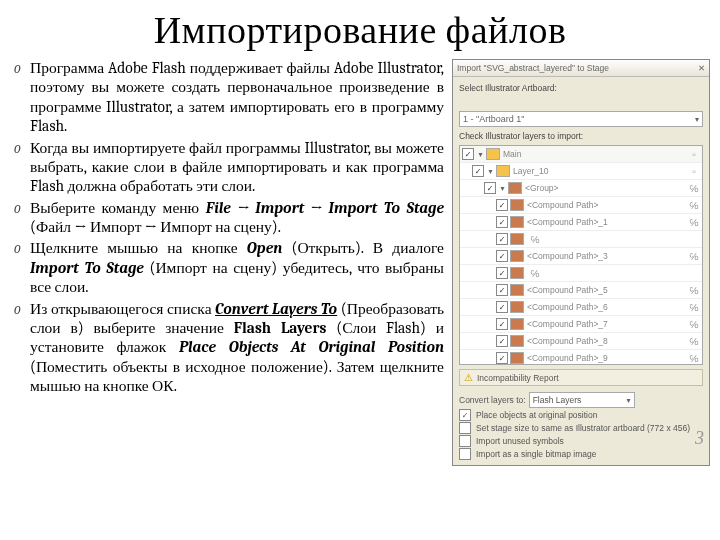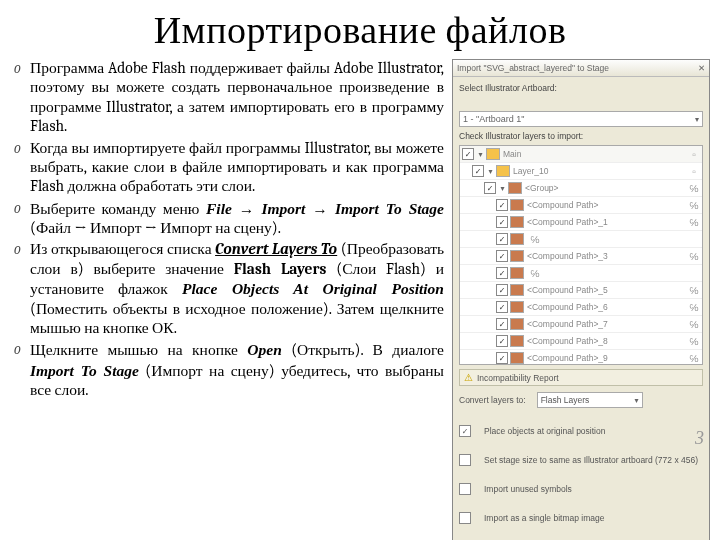--- a/index.html
+++ b/index.html
@@ -52,21 +52,21 @@
     content: "0";
     position: absolute;
     left: 0;
     top: 2px;
     font-family: Cambria, Georgia, serif;
     font-style: italic;
     font-size: 13px;
     color: #444;
   }
   .b { font-weight: bold; }
-  .bi { font-weight: bold; font-style: italic; font-family: Liberation Serif, serif; }
+  .bi { font-weight: bold; font-style: italic; }
   .biu { font-weight: bold; font-style: italic; text-decoration: underline; }
 
   
   .dlgcol {
     width: 258px;
     margin-left: 8px;
   }
   .dlg {
     width: 258px;
     border: 1px solid #888;
@@ -128,21 +128,21 @@
     margin-top:4px;
     border:1px solid #c0bfa8;
     background:#f2efe0;
     padding:2px 4px;
     display:flex; align-items:center; gap:4px;
     font-size:8.5px; color:#555;
   }
   .tri { color:#caa400; font-size:10px; }
 
   .opts { margin-top:6px; font-size:8.5px; color:#555; }
-  .opts-row { display:flex; align-items:center; gap:11px; margin-bottom:17px; }
+  .opts-row { display:flex; align-items:center; gap:3px; margin-bottom:1px; }
   .opts select, .opts .selmock {
     border:1px solid #a9a9a9; background:#fff; height:14px; font-size:8.5px;
     display:flex; align-items:center; justify-content:space-between; padding:0 3px; width:98px; color:#555;
   }
   .cbx { width:10px; height:10px; border:1px solid #888; background:#fff;
          display:inline-flex; align-items:center; justify-content:center; font-size:8px; margin-right:2px; }
 
   .pagenum {
     position:absolute; right:16px; bottom:8px;
     font-family: "Brush Script MT", cursive;
@@ -163,24 +163,24 @@
         <li>
           <span>Программа Adobe Flash поддерживает файлы Adobe Illustrator, поэтому вы можете создать первоначальное произведение в программе Illustrator, а затем импортировать его в программу Flash.</span>
         </li>
         <li>
           <span>Когда вы импортируете файл программы Illustrator, вы можете выбрать, какие слои в файле импортировать и как программа Flash должна обработать эти слои.</span>
         </li>
         <li>
           <span>Выберите команду меню </span><span class="bi">File → Import → Import To Stage</span><span> (Файл → Импорт → Импорт на сцену).</span>
         </li>
         <li>
+          <span>Щелкните мышью на кнопке </span><span class="bi">Open</span><span> (Открыть). В диалоге </span><span class="bi">Import To Stage</span><span> (Импорт на сцену) убедитесь, что выбраны все слои.</span>
+        </li>
+        <li>
           <span>Из открывающегося списка </span><span class="biu">Convert Layers To</span><span> (Преобразовать слои в) выберите значение </span><span class="b">Flash Layers</span><span> (Слои Flash) и установите флажок </span><span class="bi">Place Objects At Original Position</span><span> (Поместить объекты в исходное положение). Затем щелкните мышью на кнопке ОК.</span>
-        </li>
-        <li>
-          <span>Щелкните мышью на кнопке </span><span class="bi">Open</span><span> (Открыть). В диалоге </span><span class="bi">Import To Stage</span><span> (Импорт на сцену) убедитесь, что выбраны все слои.</span>
         </li>
       </ol>
     </div>
 
     <div class="dlgcol">
       <div class="dlg">
 
         <div class="dlg-titlebar">
           <span>Import "SVG_abstract_layered" to Stage</span>
           <span>✕</span>

